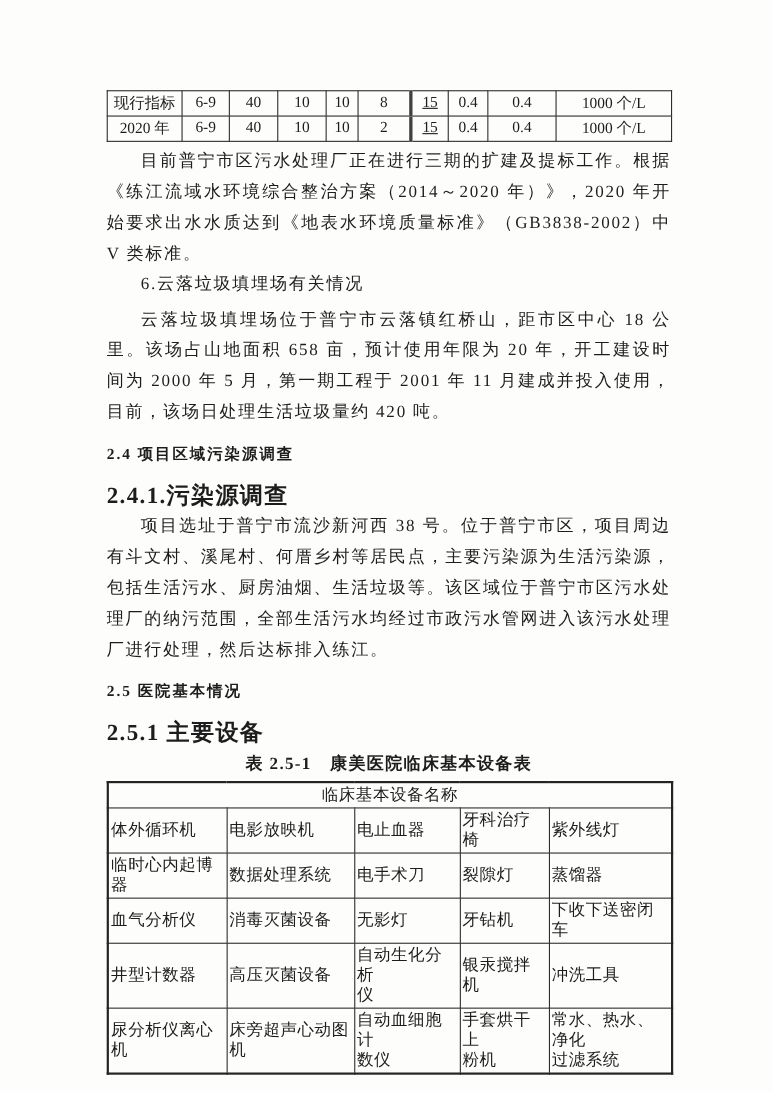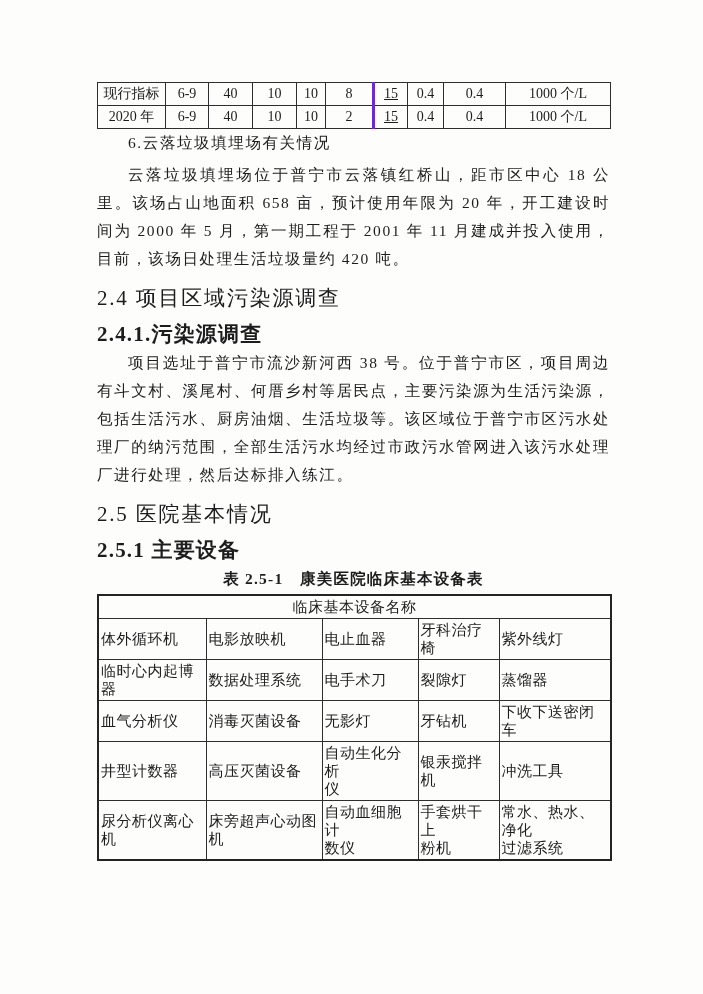--- a/index.html
+++ b/index.html
@@ -21,41 +21,41 @@
   .std-table{width:513px;table-layout:fixed;}
   .std-table td{
     border:1.5px solid #2e2e2e;
     font-size:14px;
     text-align:center;
     height:22px;
     padding:0 1px;
     white-space:nowrap;
     overflow:hidden;
   }
-  .std-table td.thick-left{border-left:3px solid #6d28d9;text-decoration:underline;}
+  .std-table td.thick-left{border-left:3px solid #404040;text-decoration:underline;}
   
   .para{
     font-size:15.5px;
     line-height:28px;
     letter-spacing:1.6px;
     text-align:justify;
     text-align-last:left;
     text-indent:2em;
     margin:4px 0 0 0;
   }
   .plain-line{
     font-size:15.5px;
     line-height:28px;
     letter-spacing:1.6px;
     text-indent:2em;
     margin:0;
   }
   .h-major{
-    font-size:21px;
-    font-weight:normal;
+    font-size:14px;
+    font-weight:bold;
     letter-spacing:1.8px;
     margin:12px 0 0 0;
     line-height:26px;
   }
   .h-minor{
     font-size:21px;
     font-weight:bold;
     letter-spacing:1.2px;
     margin:12px 0 0 0;
     line-height:22px;
@@ -128,20 +128,21 @@
       <td>10</td>
       <td>2</td>
       <td class="thick-left">15</td>
       <td>0.4</td>
       <td>0.4</td>
       <td>1000 个/L</td>
     </tr>
   </tbody>
     </table>
 
+  <p class="para">目前普宁市区污水处理厂正在进行三期的扩建及提标工作。根据《练江流域水环境综合整治方案（2014～2020 年）》，2020 年开始要求出水水质达到《地表水环境质量标准》（GB3838-2002）中 V 类标准。</p>
   <p class="plain-line">6.云落垃圾填埋场有关情况</p>
   <p class="para">云落垃圾填埋场位于普宁市云落镇红桥山，距市区中心 18 公里。该场占山地面积 658 亩，预计使用年限为 20 年，开工建设时间为 2000 年 5 月，第一期工程于 2001 年 11 月建成并投入使用，目前，该场日处理生活垃圾量约 420 吨。</p>
 
   <h2 class="h-major">2.4 项目区域污染源调查</h2>
   <h3 class="h-minor">2.4.1.污染源调查</h3>
   <p class="para">项目选址于普宁市流沙新河西 38 号。位于普宁市区，项目周边有斗文村、溪尾村、何厝乡村等居民点，主要污染源为生活污染源，包括生活污水、厨房油烟、生活垃圾等。该区域位于普宁市区污水处理厂的纳污范围，全部生活污水均经过市政污水管网进入该污水处理厂进行处理，然后达标排入练江。</p>
 
   <h2 class="h-major">2.5 医院基本情况</h2>
   <h3 class="h-minor">2.5.1 主要设备</h3>
 

